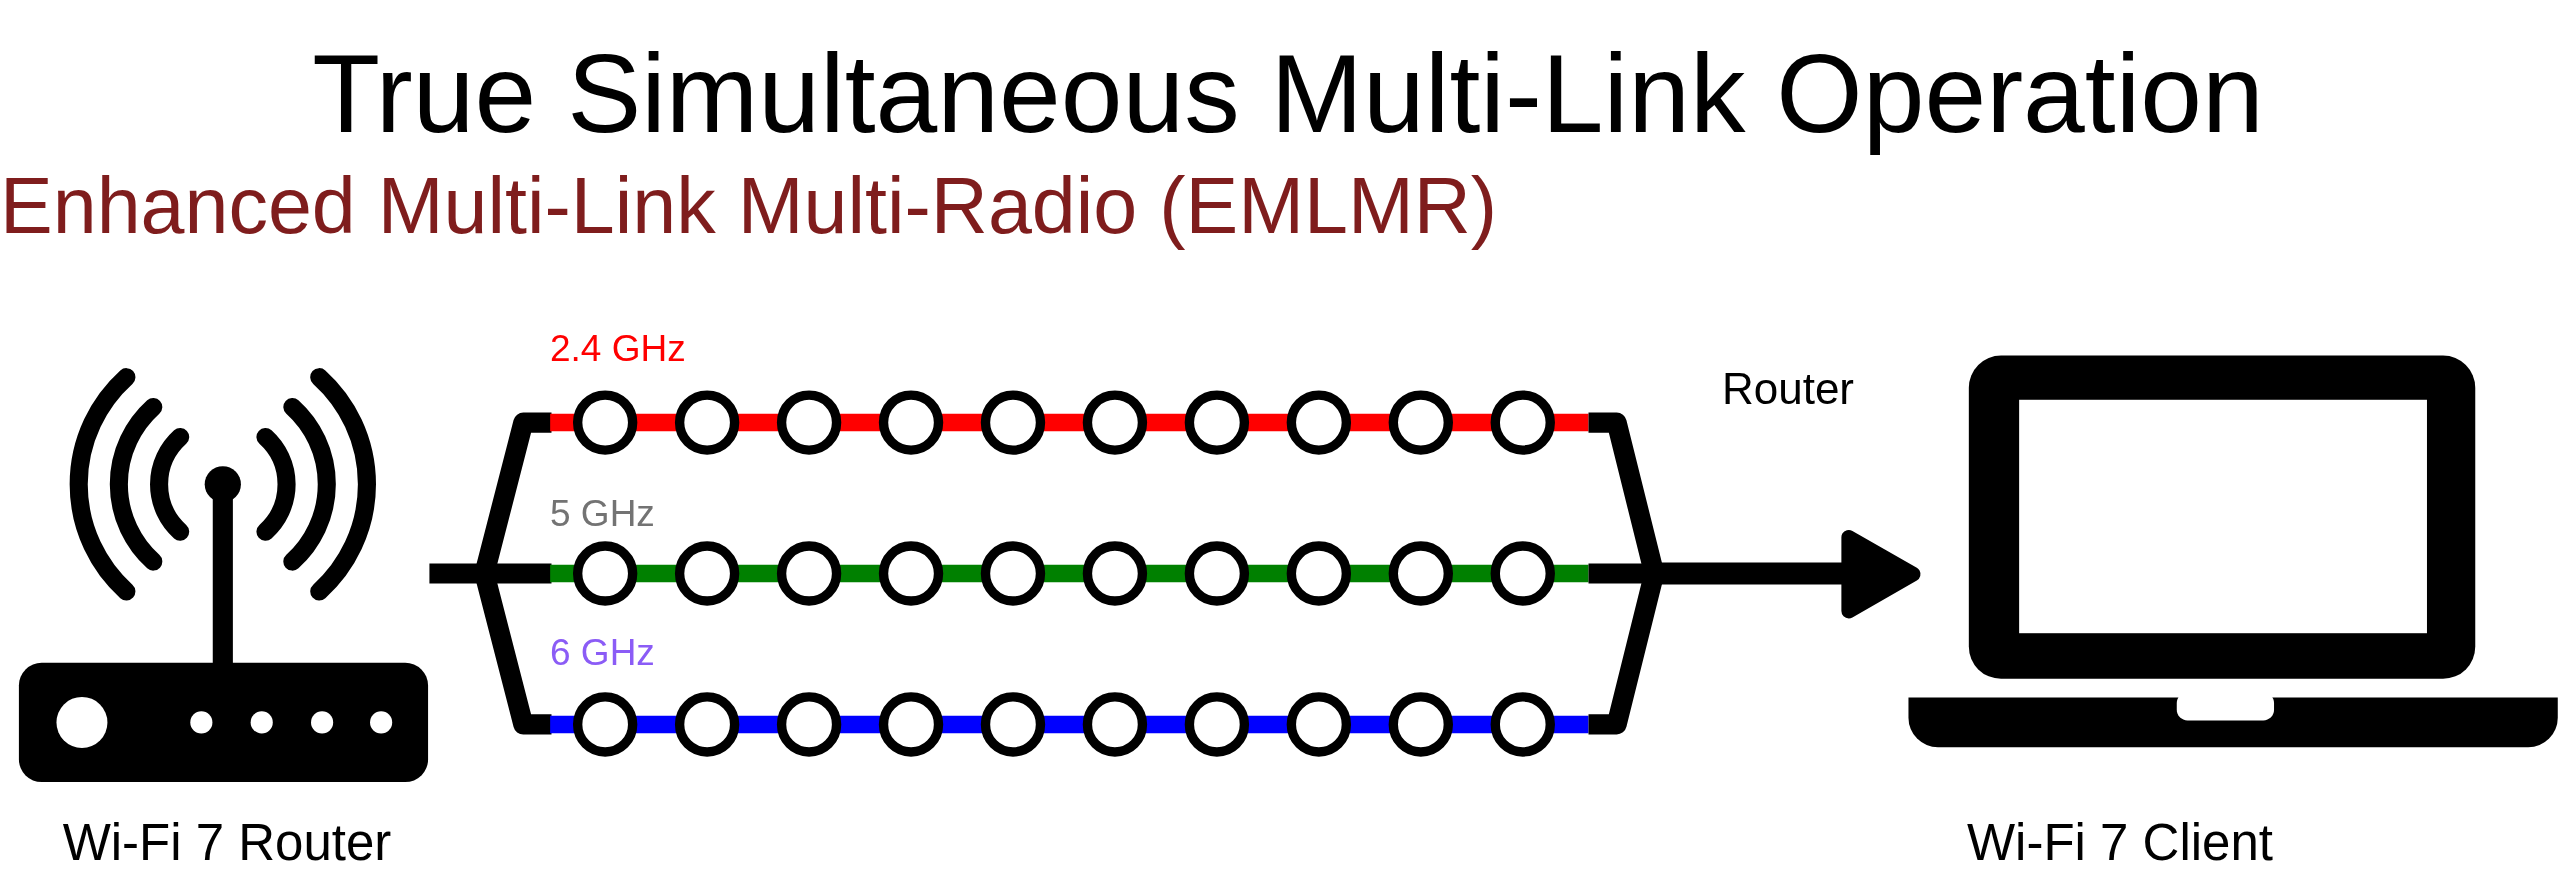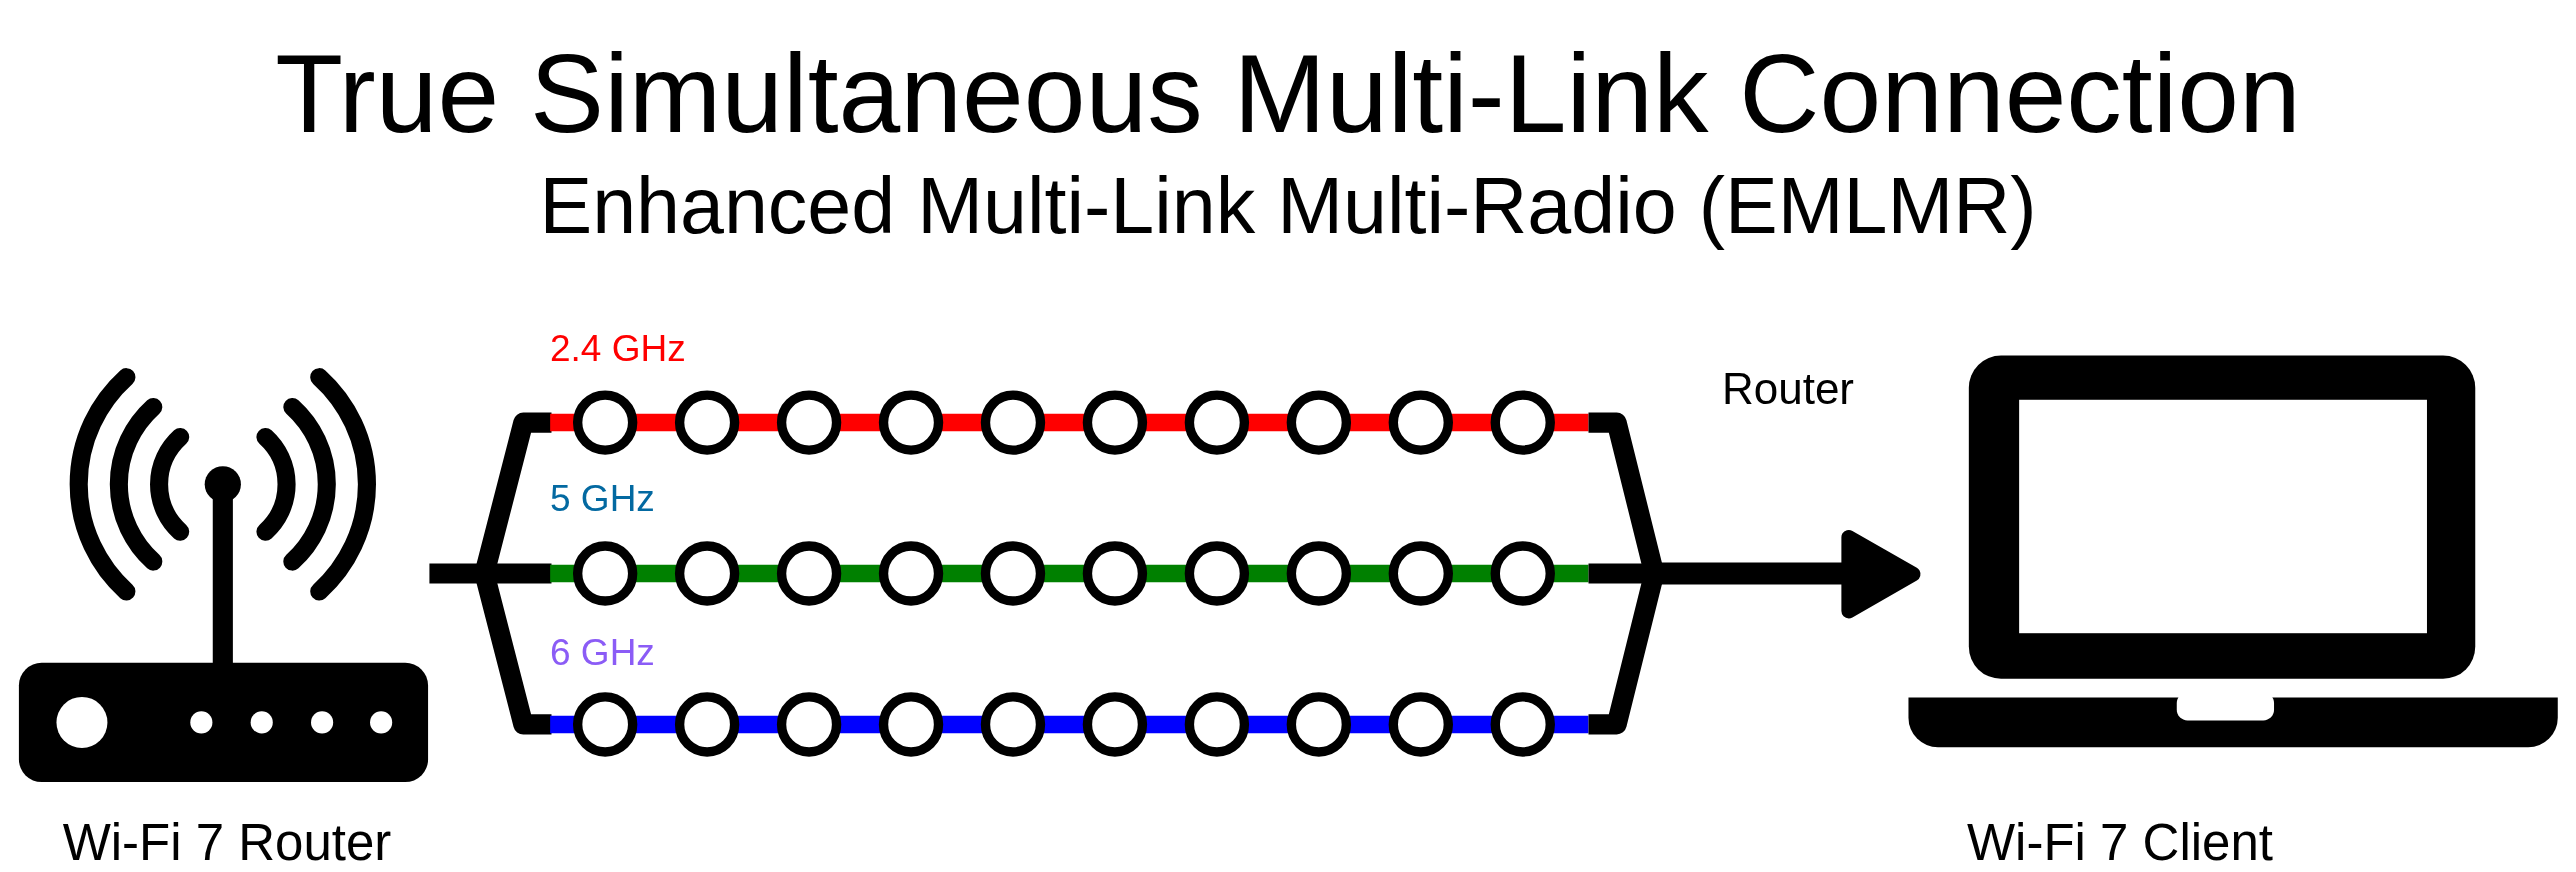--- a/index.html
+++ b/index.html
@@ -17,24 +17,24 @@
     left: 0; right: 0; top: 31px;
     text-align: center;
     font-size: 111px;
     line-height: 1.15;
     color: #000;
     white-space: nowrap;
   }
   .subtitle {
     position: absolute;
     left: 0; right: 0; top: 161px;
-    text-align: center;
+    text-align: left;
     font-size: 79px;
     line-height: 1.15;
-    color: #000000;
+    color: #7f1d1d;
     white-space: nowrap;
   }
   .art {
     position: absolute;
     left: 0; top: 0;
     width: 2576px; height: 872px;
   }
   .band-label {
     position: absolute;
     left: 550px;
@@ -62,21 +62,21 @@
     white-space: nowrap;
   }
   .device-label.router { left: -8px; }
   .device-label.client { left: 1885px; text-align: center; }
 </style>
 </head>
 <body>
 
 <div class="canvas">
 
-  <div class="title">True Simultaneous Multi-Link Connection</div>
+  <div class="title">True Simultaneous Multi-Link Operation</div>
   <div class="subtitle">Enhanced Multi-Link Multi-Radio (EMLMR)</div>
 
   <svg class="art" viewBox="0 0 3840 1300" xmlns="http://www.w3.org/2000/svg">
 
     <g fill="#000" stroke="none">
 
       <g fill="none" stroke="#000" stroke-width="27" stroke-linecap="round">
         <path d="M268.4 651.4 A95 95 0 0 0 268.4 792.6"></path>
         <path d="M228.3 606.8 A155 155 0 0 0 228.3 837.2"></path>
         <path d="M188.2 562.3 A215 215 0 0 0 188.2 881.7"></path>
@@ -156,21 +156,21 @@
     <g>
       <rect x="2935" y="530" width="755" height="482" rx="48" fill="#000"></rect>
       <rect x="3010" y="596" width="608" height="348" fill="#fff"></rect>
       <path d="M2845 1040 L3813 1040 L3813 1070 A 44 44 0 0 1 3769 1114 L2889 1114 A 44 44 0 0 1 2845 1070 Z" fill="#000"></path>
       <rect x="3245" y="1032" width="145" height="42" rx="16" fill="#fff"></rect>
     </g>
   </svg>
 
   <div id="band-labels">
       <div class="band-label" style="top: 330px; color: rgb(255, 0, 0);">2.4 GHz</div>
-      <div class="band-label" style="top: 480px; color: #0369a1;">5 GHz</div>
+      <div class="band-label" style="top: 495px; color: #737373;">5 GHz</div>
       <div class="band-label" style="top: 634px; color: #8b5cf6;">6 GHz</div>
     </div>
 
   <div class="unified-label">
     <div>Router</div>
   </div>
 
   <div class="device-label router">Wi-Fi 7 Router</div>
   <div class="device-label client">Wi-Fi 7 Client</div>
 </div>

